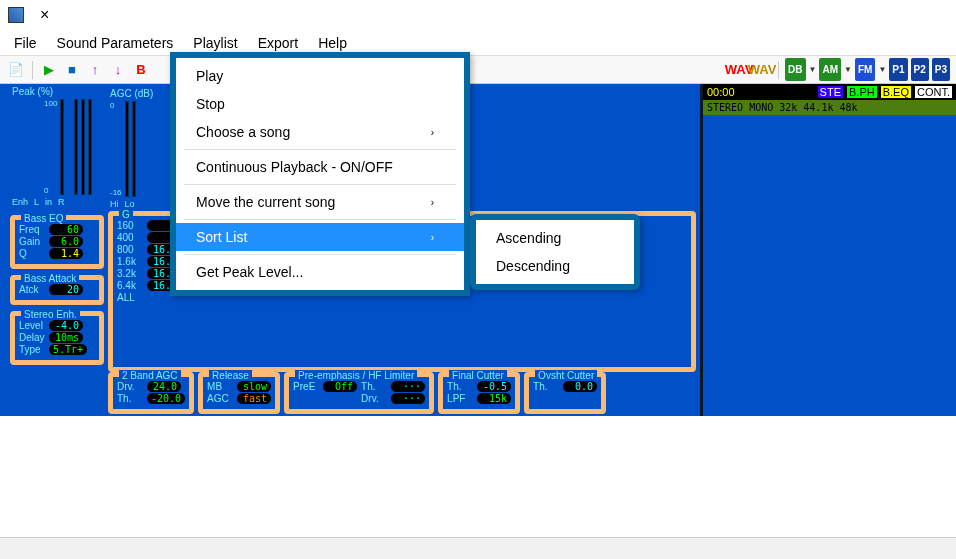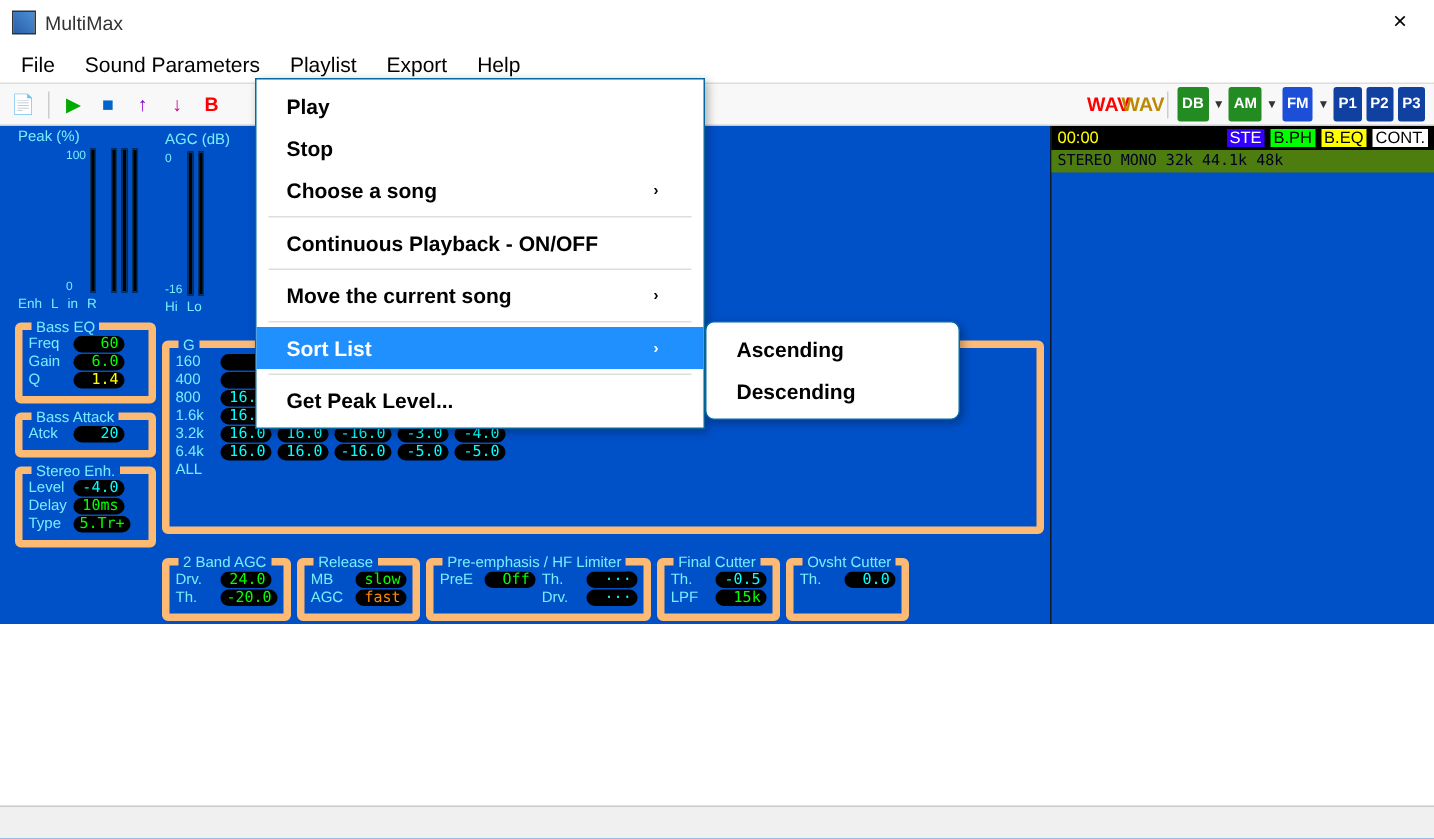--- a/index.html
+++ b/index.html
@@ -37,45 +37,44 @@
 .group { border:5px solid #fdba74; border-radius:4px; padding:3px 4px 4px; position:relative; }
 .group .legend { position:absolute; top:-7px; left:6px; background:#0050c8; color:#7ef; font-size:10px; padding:0 3px; white-space:nowrap; }
 .param-row { display:flex; align-items:center; gap:4px; margin:1px 0; }
 .param-label { color:#7ef; font-size:10px; min-width:26px; }
 .param-value { background:#000; color:#0ff; font-size:10px; padding:0 4px; border-radius:6px; min-width:34px; text-align:right; font-family:monospace; }
 .param-value.yellow { color:#ff0; }
 .param-value.green { color:#0f0; }
 .param-value.orange { color:#f80;text-align:right; }
 
 
-.player-panel { width: 256px; border-left:1px solid #0f172a; }
+.player-panel { width: 256px; border-left:3px solid #0f172a; }
 .player-header { background:#000; color:#0ff; font-size:11px; padding:2px 4px; display:flex; gap:4px; align-items:center; font-family:monospace; }
 .player-header .time { color:#ff0; }
 .player-header .ste { background:#30f; color:#fff; padding:0 2px; }
 .player-header .bph { background:#0f0; color:#000; padding:0 2px; }
 .player-header .beq { background:#ff0; color:#000; padding:0 2px; }
 .player-header .cont { background:#fff; color:#000; padding:0 2px; }
 .player-sub { background:#4d7c0f; color:#002; font-size:10px; padding:2px 4px; font-family:monospace; }
 
 
-.dropdown { position:absolute; background:#fff; border:1px solid #0369a1; box-shadow:2px 2px 6px rgba(0,0,0,.3); padding:4px 0; font-size:14px; z-index:100;font-weight:bold; }
+.dropdown { position:absolute; background:#fff; border:6px solid #0369a1; box-shadow:2px 2px 6px rgba(0,0,0,.3); padding:4px 0; font-size:14px; z-index:100; }
 .dropdown .item { padding:6px 30px 6px 20px; cursor:pointer; display:flex; align-items:center; }
 .dropdown .item.highlighted { background:#2090ff; color:#fff; }
 .dropdown .item .arrow { margin-left:auto; font-size:10px; }
 .dropdown .separator { height:1px; background:#ddd; margin:3px 8px; }
 
 
 .statusbar { position:absolute; bottom:0; left:0; right:0; height:22px; border-top:1px solid #ccc; background:#f0f0f0; }
 </style>
 </head>
 <body>
 
 <div class="titlebar">
   <div class="icon"></div>
-  <div class="title">MultiMax</div>
   <div class="close">×</div>
 </div>
 
 <div class="menubar">
   <div class="menuitem">File</div>
   <div class="menuitem">Sound Parameters</div>
   <div class="menuitem">Playlist</div>
   <div class="menuitem">Export</div>
   <div class="menuitem">Help</div>
 </div>
@@ -165,21 +164,21 @@
           <span class="param-label">Delay</span>
           <span class="param-value green">10ms</span>
         </div>
       <div class="param-row">
           <span class="param-label">Type</span>
           <span class="param-value green">5.Tr+</span>
         </div>
     </div>
   </div>
 
-  <div style="flex:1;display:flex;flex-direction:column;gap:16px;padding:2px 4px;">
+  <div style="flex:1;display:flex;flex-direction:column;gap:0;padding:2px 4px;">
     <div style="display:flex;gap:6px;">
 
       <div class="meters" style="width:56px;padding:2px;">
         <div class="meter-labels">
             <span>AGC (dB)</span>
           </div>
         <div style="display:flex;gap:3px;height:96px;">
           <div style="display:flex;flex-direction:column;justify-content:space-between;font-size:8px;">
             <span>0</span>
             <span>-16</span>

